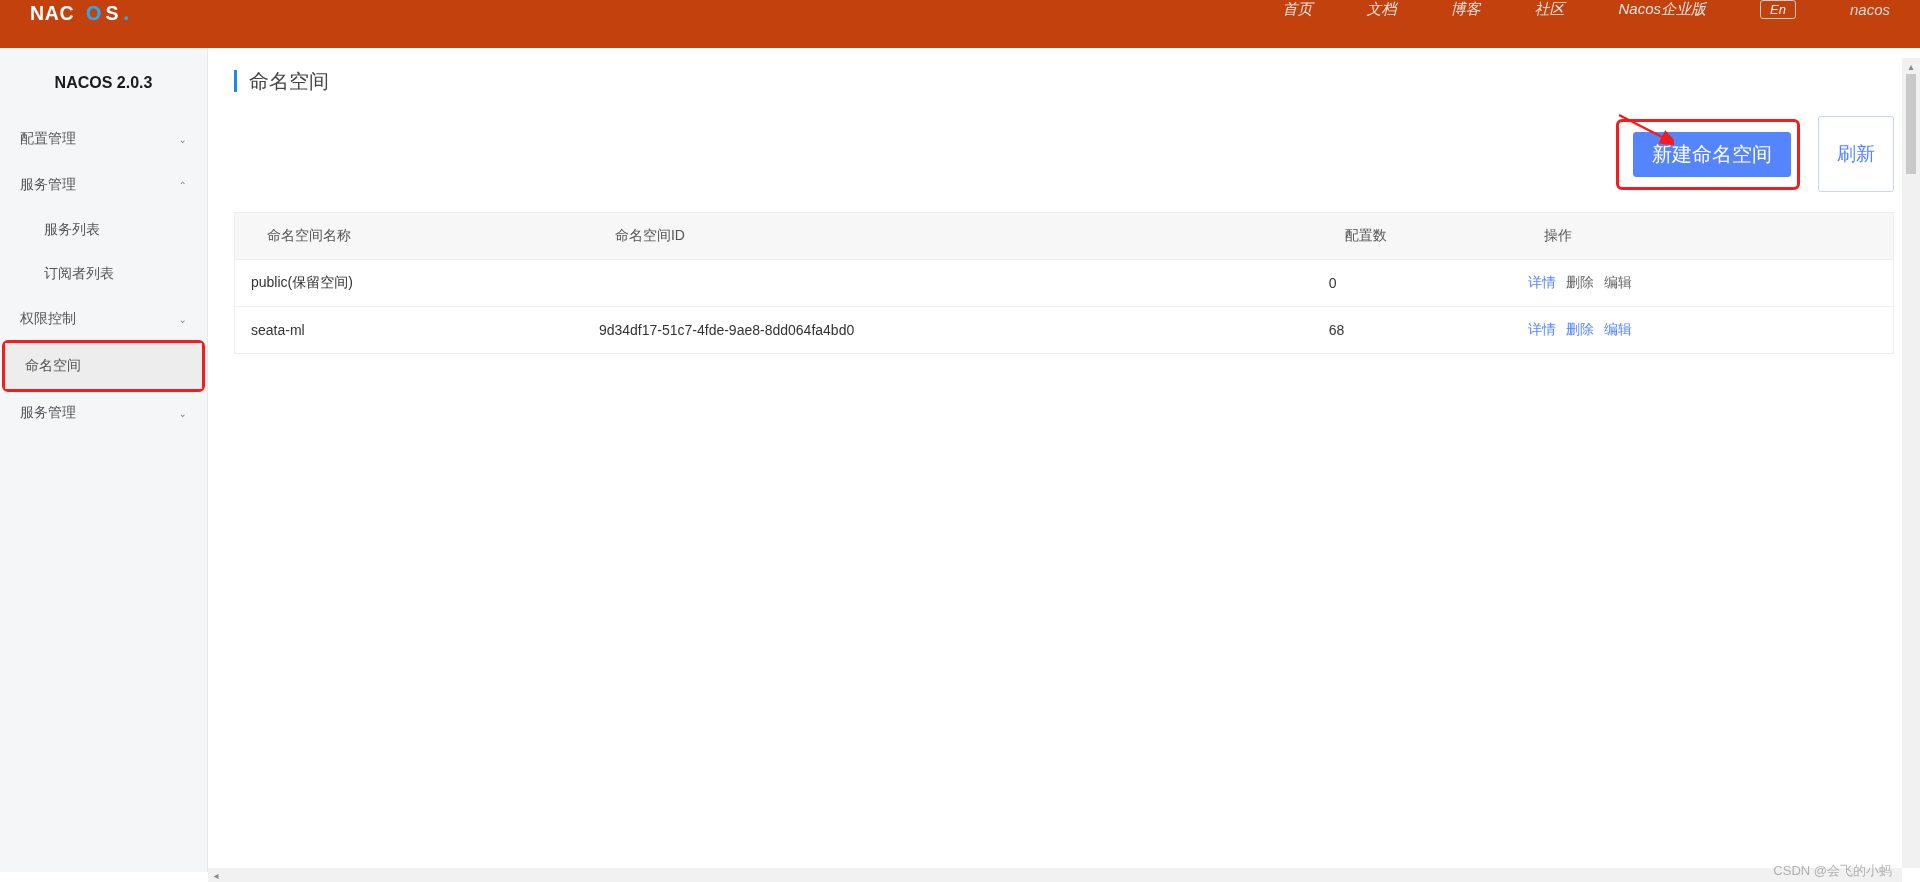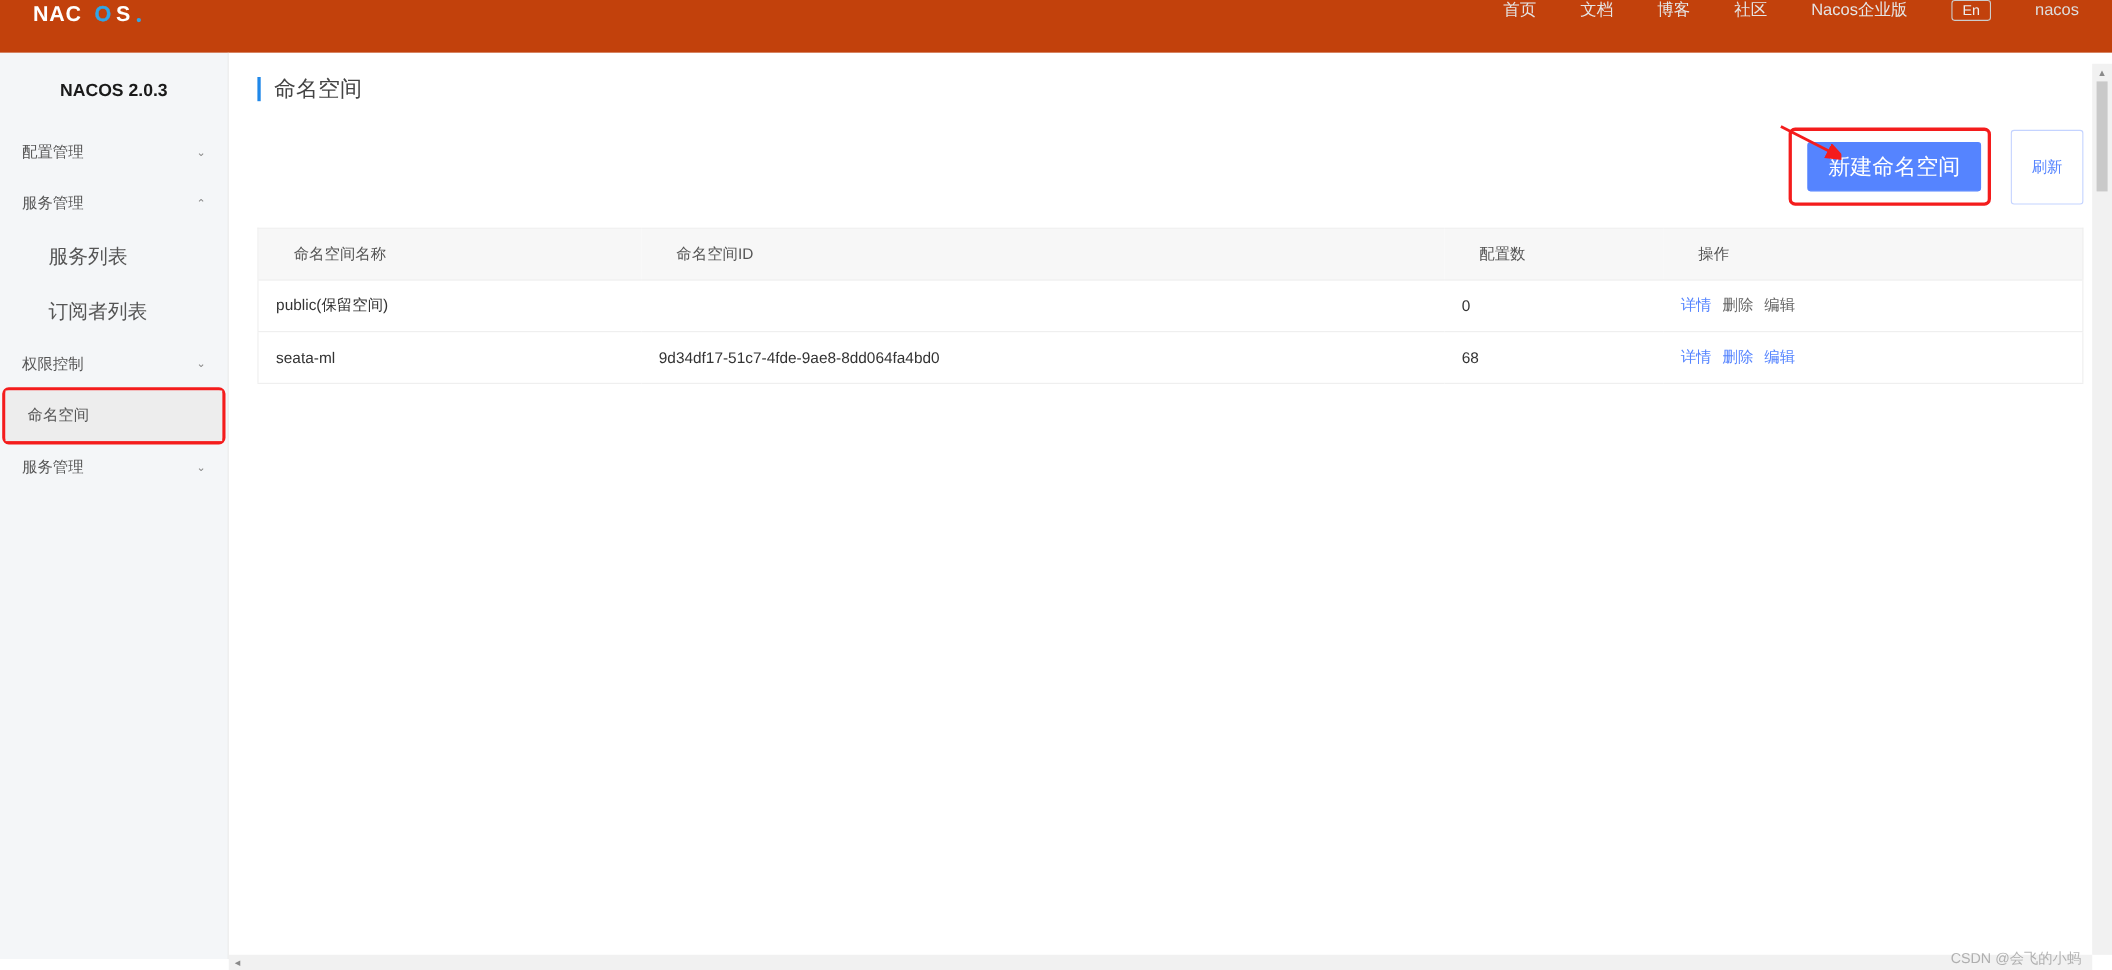--- a/index.html
+++ b/index.html
@@ -1,37 +1,37 @@
 <!DOCTYPE html>
 <html><head>
 <meta charset="utf-8">
 <style>
   * { box-sizing: border-box; margin: 0; padding: 0; }
   body { font-family: "Helvetica Neue", Arial, "PingFang SC", "Microsoft YaHei", sans-serif; font-size: 14px; color: #333; background: #fff; overflow: hidden; }
   .topbar { height: 48px; background: #c2410c; display: flex; align-items: flex-start; padding: 0 30px; color: #fff; }
   .logo { font-size: 24px; font-weight: bold; letter-spacing: 1px; color:#fff; display:flex; align-items:center; }
   .logo-svg { height: 26px; }
   .spacer { flex: 1; }
-  .topnav { display: flex; align-items: center; gap: 40px; font-size: 15px; color: #e5e5e5; }
+  .topnav { display: flex; align-items: center; gap: 54px; font-size: 15px; color: #e5e5e5; font-style: italic; }
   .topnav span { cursor: pointer; }
   .lang-box { border: 1px solid #ccc; border-radius: 3px; padding: 1px 9px; font-size: 13px; color: #eee; cursor:pointer; }
   .user { color: #ddd; cursor:pointer; }
   .layout { display: flex; height: calc(882px - 58px); position: relative; }
   .sidebar { width: 208px; background: #F4F6F8; border-right: 1px solid #E8E8E8; height: 100%; overflow:auto; }
   .version { text-align: center; font-weight: bold; font-size: 16px; padding: 26px 0 24px; color: #1a1a1a; }
   .menu-item { padding: 14px 20px; color: #555; cursor: pointer; display: flex; justify-content: space-between; align-items: center; font-size: 14px; }
-  .submenu-item { padding: 13px 20px 13px 44px; color: #555; cursor: pointer; font-size: 18px; }
+  .submenu-item { padding: 13px 20px 13px 44px; color: #555; cursor: pointer; font-size: 14px; }
   .menu-item.active, .submenu-item.active { background: #EDEDED; }
   .arrow { font-size: 10px; color: #888; }
   .main { flex: 1; padding: 0; overflow: auto; position:relative; background:#fff; }
   .main-inner { padding: 22px 26px; }
   .page-title { font-size: 20px; color: #444; border-left: 3px solid #2088E9; padding-left: 12px; height: 22px; line-height: 22px; }
   .actions-row { display: flex; justify-content: flex-end; gap: 18px; margin-top: 24px; align-items:center; position:relative; }
   .btn-primary { background: #5584FF; color: #fff; border: 1px solid #5584FF; padding: 8px 18px; border-radius: 3px; cursor: pointer; font-size: 20px; }
-  .btn-secondary { background: #fff; color: #5584FF; border: 1px solid #C4D3FF; padding: 24px 18px; border-radius: 3px; cursor: pointer; font-size: 14px; }
+  .btn-secondary { background: #fff; color: #5584FF; border: 1px solid #C4D3FF; padding: 24px 18px; border-radius: 3px; cursor: pointer; font-size: 19px; }
   .hilite-red { border: 3px solid #F41C1C; border-radius: 6px; padding: 10px 6px 10px 14px; display:inline-flex; }
   .arrow-anno { position:absolute; pointer-events:none; }
   table { width: 100%; border-collapse: collapse; margin-top: 20px; border: 1px solid #EEE; }
   th { background: #F7F7F7; text-align: left; padding: 14px 32px; font-weight: normal; color: #555; border-bottom: 1px solid #EEE; }
   td { padding: 14px 16px; border-bottom: 1px solid #EEE; color: #333; }
   .link { color: #5584FF; cursor: pointer; margin-right: 10px; }
   .link-disabled { color: #666; margin-right: 10px; }
   .scrollbar-bottom { position: absolute; bottom: 0; left: 208px; right: 18px; height: 14px; background: #F1F1F1; display:flex; align-items:center; }
   .scrollbar-bottom .thumb-l { width:16px; height:14px; display:flex; align-items:center; justify-content:center; color:#8a8a8a; font-size:10px;}
   .scrollbar-right { position: absolute; top: 58px; right: 0; bottom: 14px; width: 18px; background: #F1F1F1; display:flex; flex-direction:column; align-items:center;}

